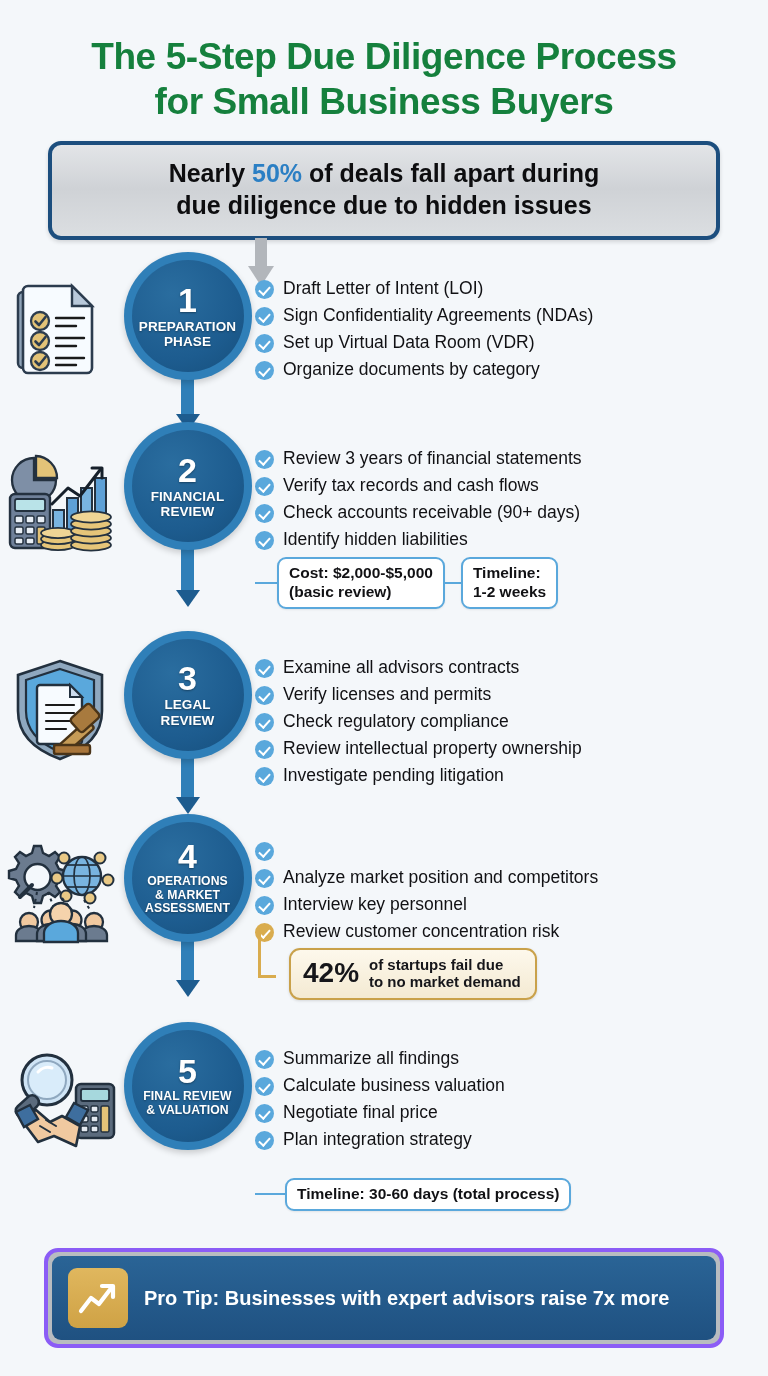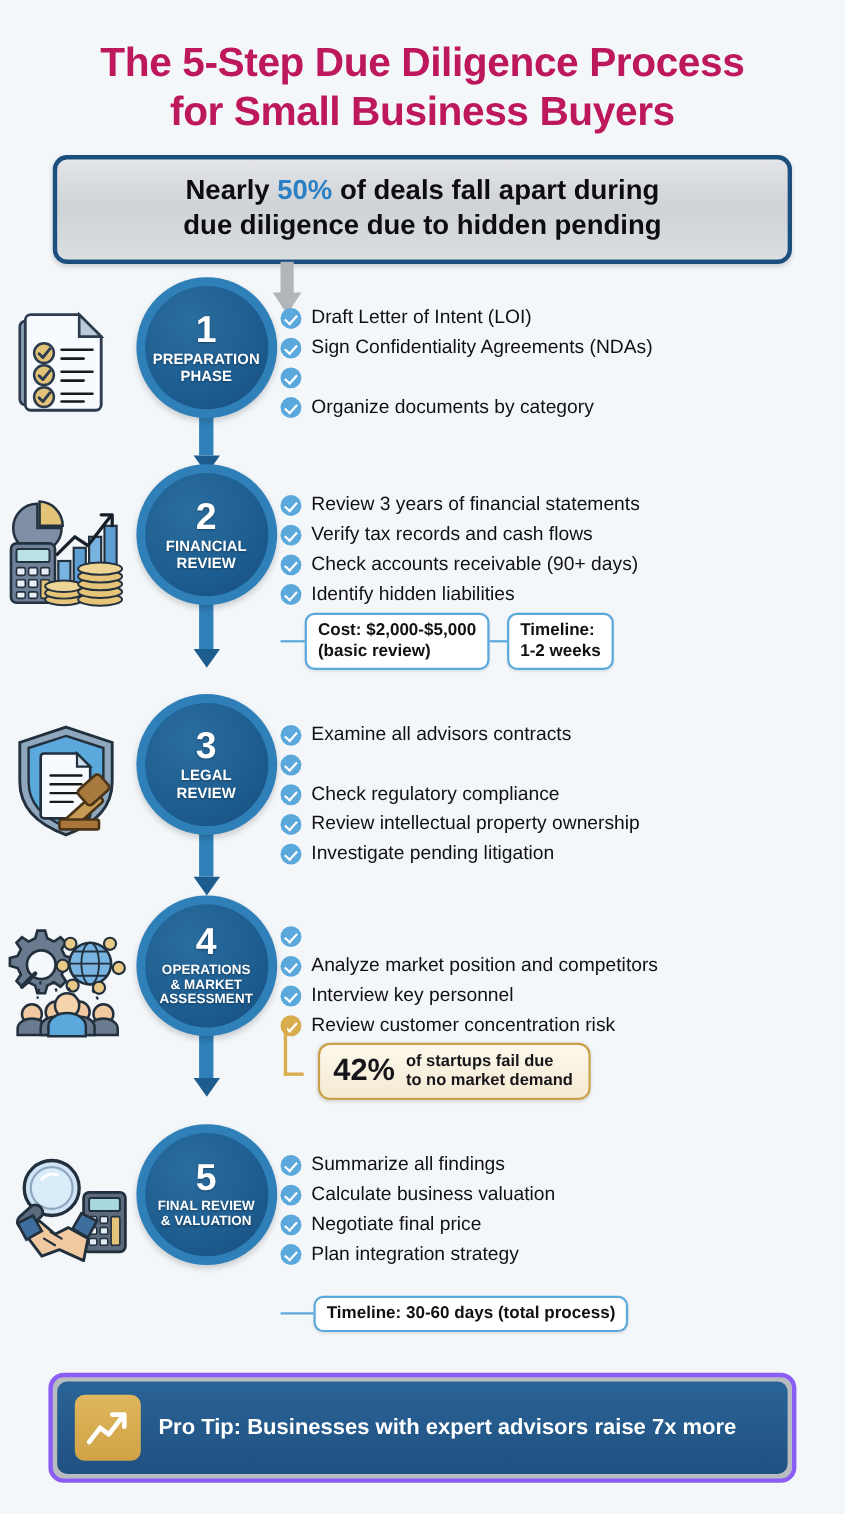--- a/index.html
+++ b/index.html
@@ -14,21 +14,21 @@
   }
 
   
   #title {
     text-align: center;
     padding: 34px 40px 0 40px;
   }
   #title .line {
     font-size: 37px;
     font-weight: bold;
-    color: #be185d;
+    color: #15803d;
     line-height: 1.22;
     letter-spacing: -0.4px;
   }
 
   
   #stat-banner-wrap {
     margin: 17px 48px 0 48px;
     position: relative;
   }
   #stat-banner {
@@ -285,21 +285,21 @@
 <body>
 
 <div id="title">
   <div class="line">The 5-Step Due Diligence Process</div>
   <div class="line">for Small Business Buyers</div>
 </div>
 
 <div id="stat-banner-wrap">
   <div id="stat-banner">
     <div class="bline"><span>Nearly </span><span class="hl">50%</span><span> of deals fall apart during</span></div>
-    <div class="bline">due diligence due to hidden pending</div>
+    <div class="bline">due diligence due to hidden issues</div>
   </div>
 </div>
 
 <div class="top-arrow">
   <div class="shaft"></div>
   <div class="head"></div>
 </div>
 
 <div id="steps">
 
@@ -347,20 +347,21 @@
         <li>
             <span class="chk"></span>
             <span>Draft Letter of Intent (LOI)</span>
           </li>
         <li>
             <span class="chk"></span>
             <span>Sign Confidentiality Agreements (NDAs)</span>
           </li>
         <li>
             <span class="chk"></span>
+            <span>Set up Virtual Data Room (VDR)</span>
           </li>
         <li>
             <span class="chk"></span>
             <span>Organize documents by category</span>
           </li>
       </ul>
     </div>
   </div>
 
   <div class="step" style="margin-top:36px;">
@@ -485,20 +486,21 @@
     </div>
 
     <div class="step-body">
       <ul class="bullets">
         <li>
             <span class="chk"></span>
             <span>Examine all advisors contracts</span>
           </li>
         <li>
             <span class="chk"></span>
+            <span>Verify licenses and permits</span>
           </li>
         <li>
             <span class="chk"></span>
             <span>Check regulatory compliance</span>
           </li>
         <li>
             <span class="chk"></span>
             <span>Review intellectual property ownership</span>
           </li>
         <li>

